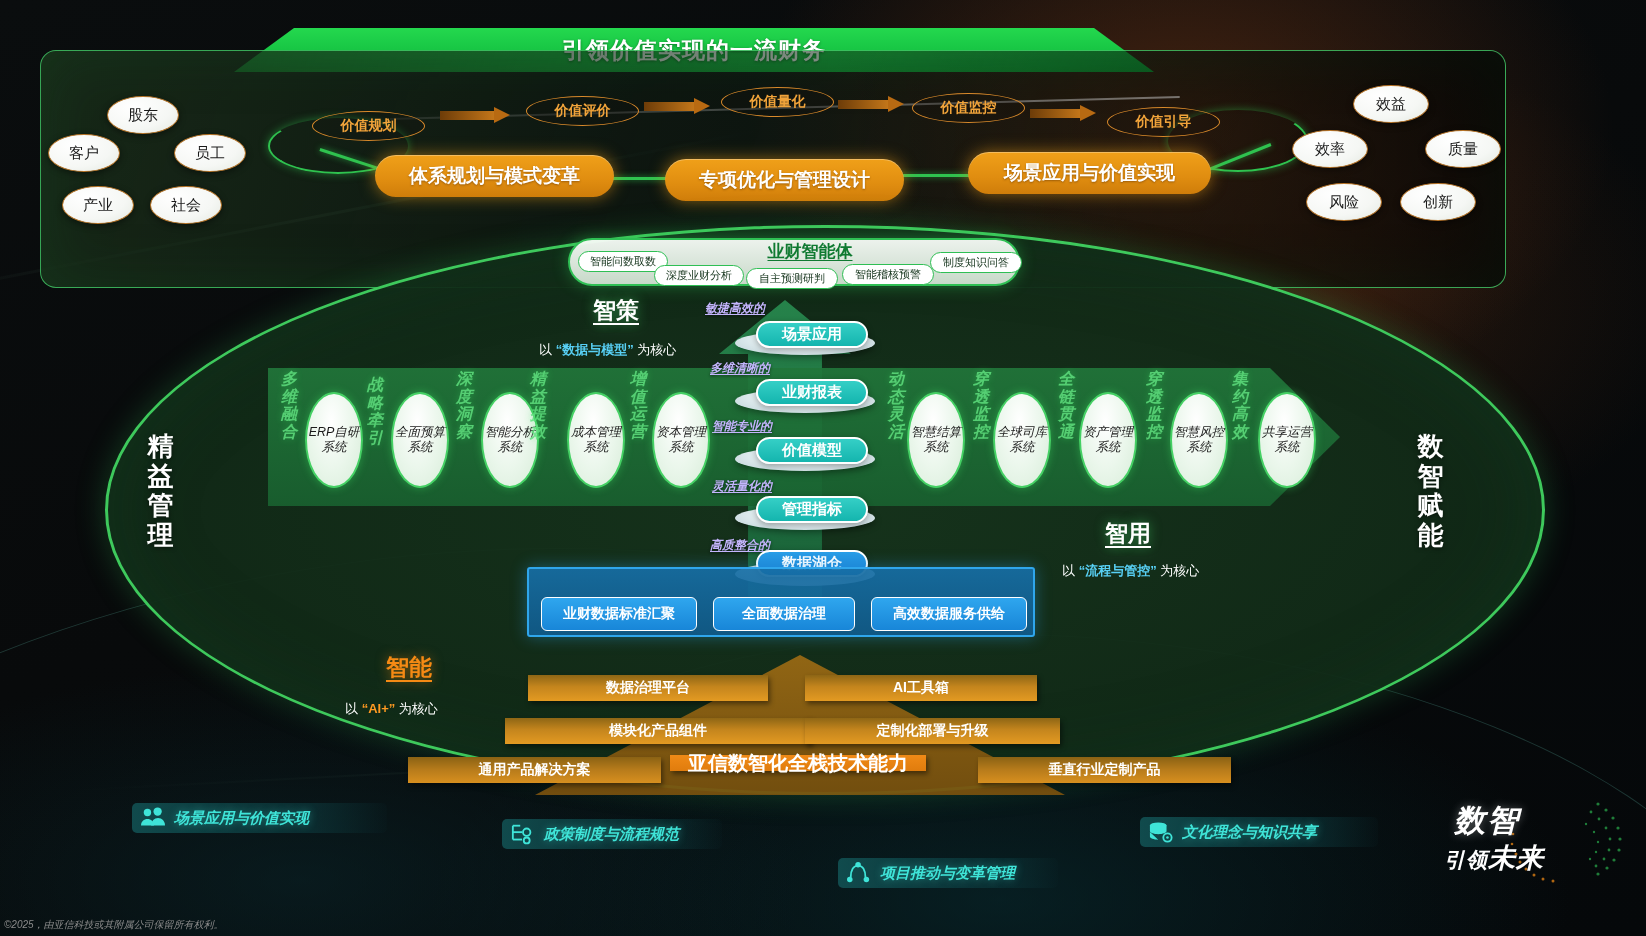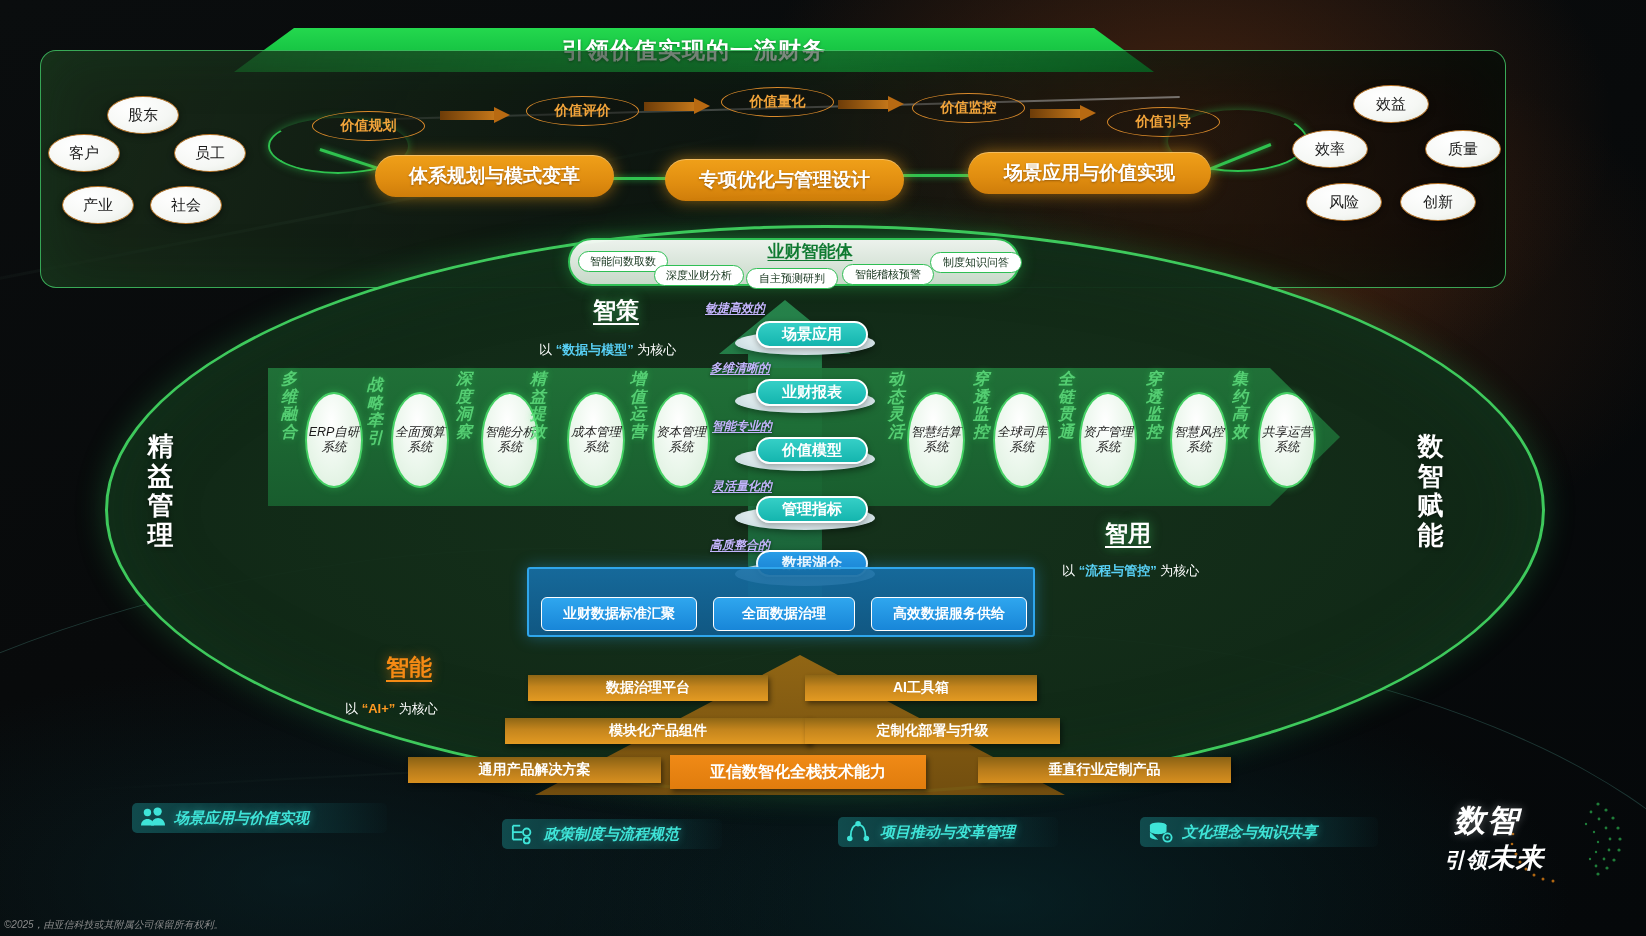--- a/index.html
+++ b/index.html
@@ -217,21 +217,21 @@
   }
   .obar {
     position:absolute; height:26px;
     background: linear-gradient(180deg,#8e6615 0%,#c4851d 45%,#e39a22 100%);
     display:flex; align-items:center; justify-content:center;
     color:#ffffff; font-size:14px; font-weight:bold; white-space:nowrap;
     box-shadow: 2px 3px 5px rgba(0,0,0,.45);
   }
   .obar.center {
     background: linear-gradient(180deg,#f08a16 0%,#e07c0d 100%);
-    font-size:16px; height:34px;
+    font-size:20px; height:16px;
   }
   .obar.shade { background: linear-gradient(180deg,#8a6214 0%,#b87c1b 50%,#d78f1f 100%); }
 
   
   .fbar {
     position:absolute; height:30px;
     background: linear-gradient(90deg, rgba(18,84,86,.85) 0%, rgba(14,62,66,.55) 70%, rgba(10,40,45,.1) 100%);
     border-radius:5px;
     display:flex; align-items:center;
     padding-left:42px;
@@ -452,21 +452,21 @@
         <span class="ficon"><svg viewBox="0 0 30 26" width="30" height="24" fill="#3fe4d8" style="color:#3fe4d8">
             <path d="M4 4v15" stroke="currentColor" stroke-width="2" fill="none"></path>
             <path d="M4 4h8" stroke="currentColor" stroke-width="2" fill="none"></path>
             <path d="M4 11h10" stroke="currentColor" stroke-width="2" fill="none"></path>
             <path d="M4 19h10" stroke="currentColor" stroke-width="2" fill="none"></path>
             <circle cx="19" cy="11" r="4" fill="none" stroke="currentColor" stroke-width="2"></circle>
             <circle cx="19" cy="20" r="3.2" fill="none" stroke="currentColor" stroke-width="2"></circle>
           </svg></span>
         <span>政策制度与流程规范</span>
       </div>
-      <div class="fbar" style="left: 838px; top: 817px; width: 220px;">
+      <div class="fbar" style="left: 838px; top: 858px; width: 220px;">
         <span class="ficon"><svg viewBox="0 0 30 26" width="30" height="24" fill="#3fe4d8" style="color:#3fe4d8">
             <circle cx="14" cy="4" r="3"></circle>
             <circle cx="5" cy="20" r="3"></circle>
             <circle cx="23" cy="20" r="3"></circle>
             <path d="M6 18C6 10 9 5 14 5s8 5 8 13" fill="none" stroke="currentColor" stroke-width="2"></path>
           </svg></span>
         <span>项目推动与变革管理</span>
       </div>
       <div class="fbar" style="left: 1140px; top: 817px; width: 238px;">
         <span class="ficon"><svg viewBox="0 0 30 26" width="30" height="24" fill="#3fe4d8" style="color:#3fe4d8">

